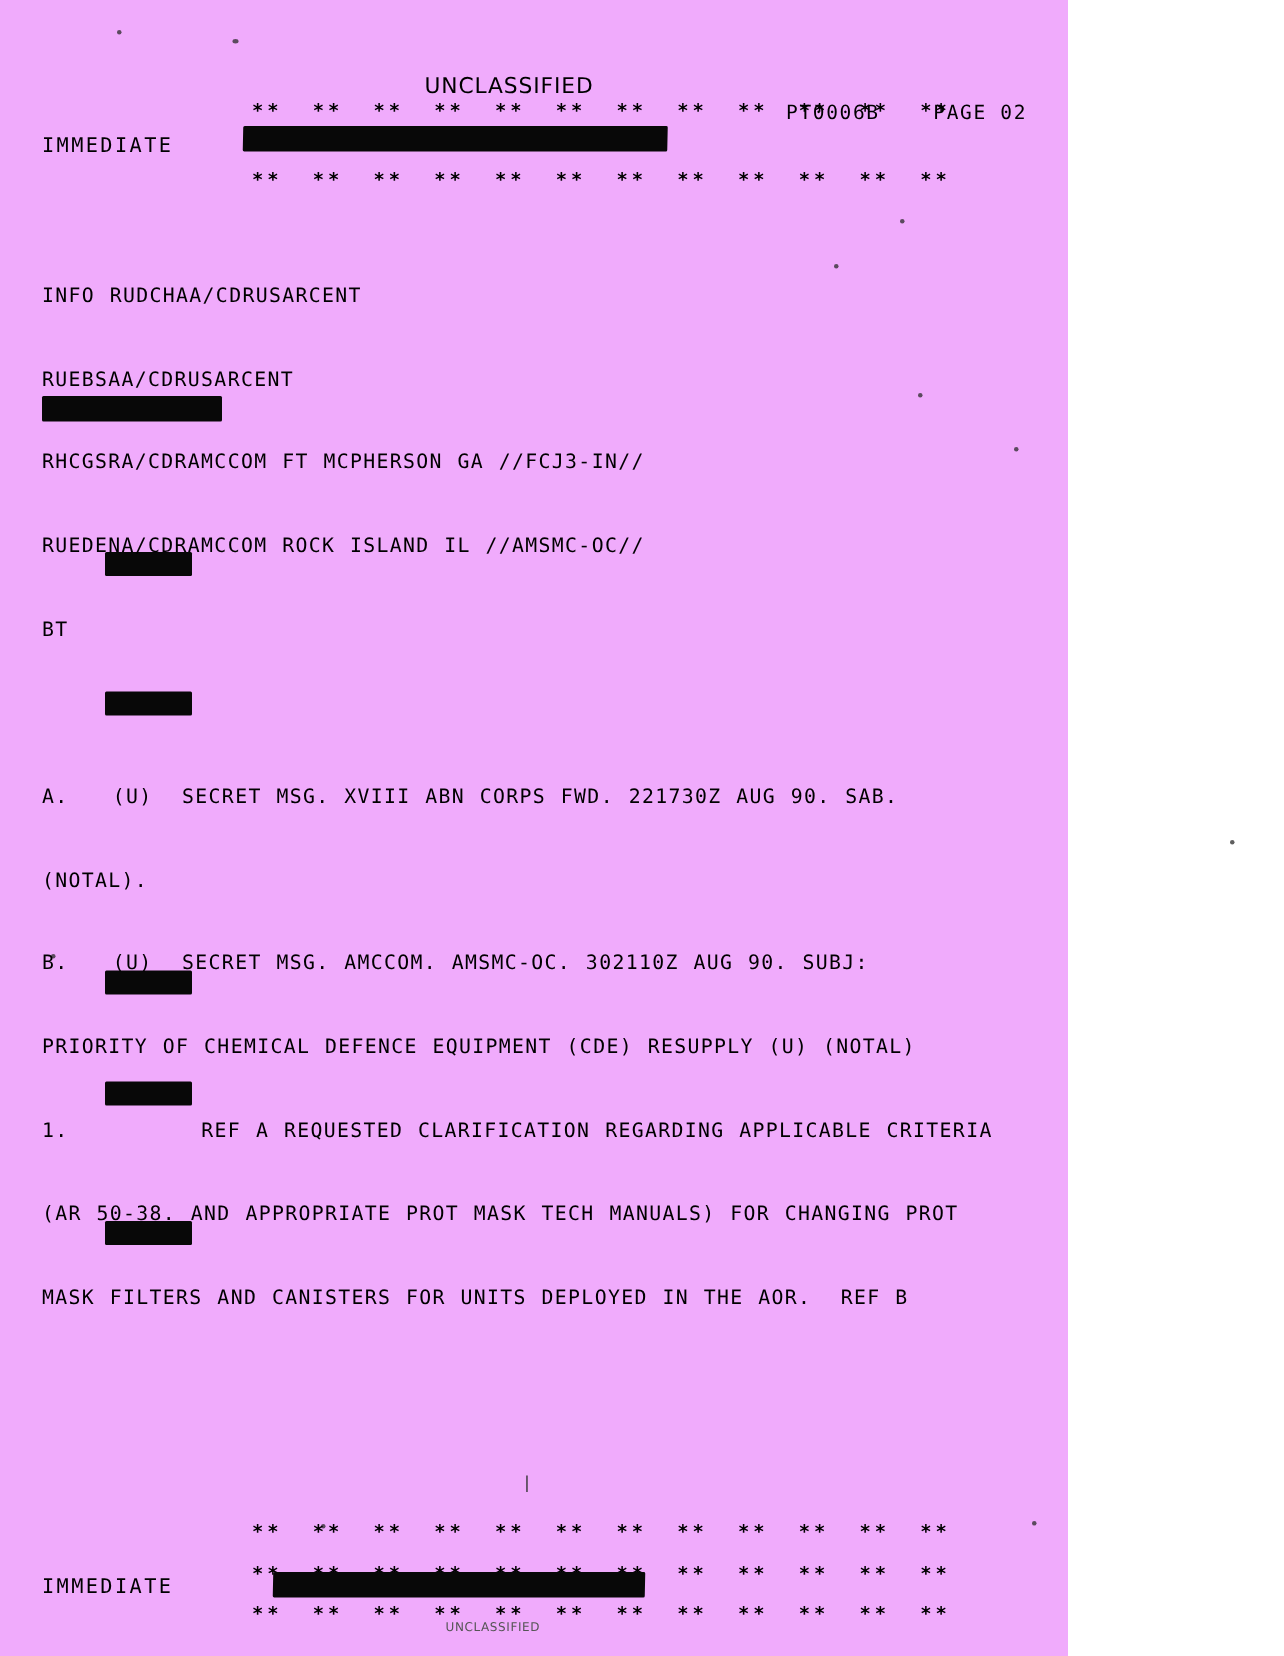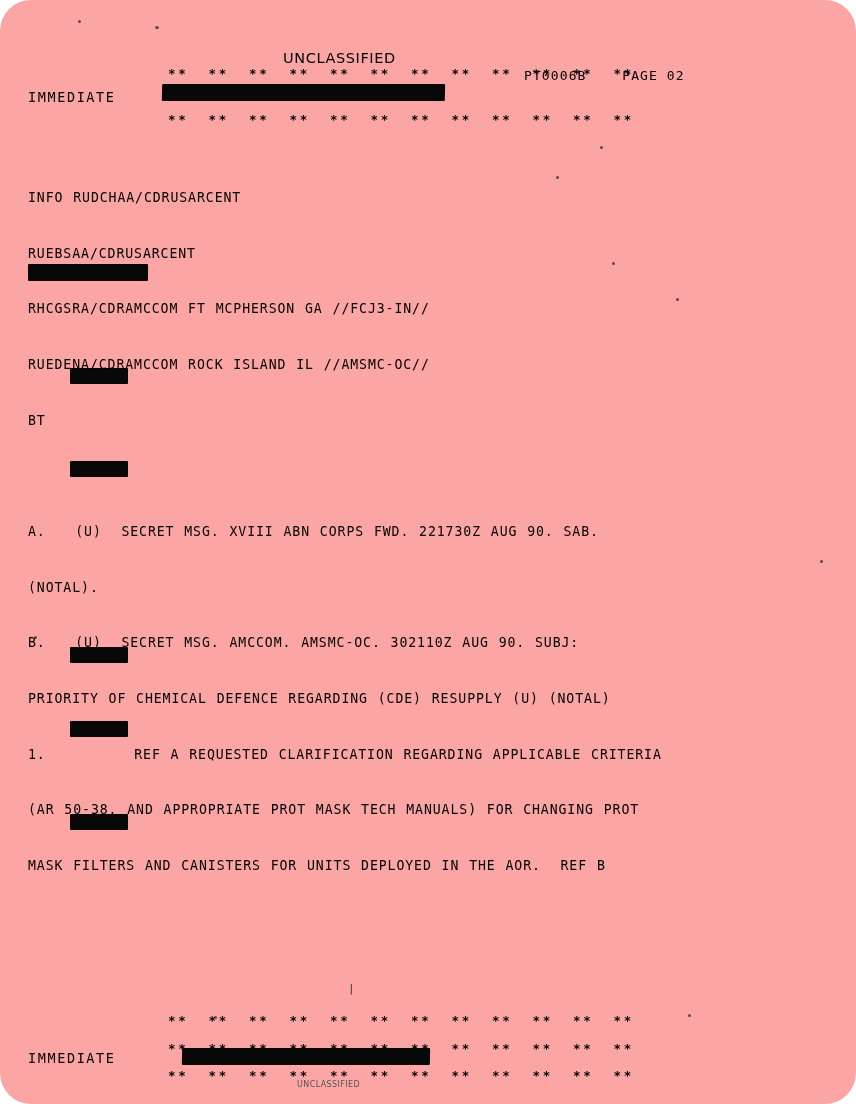--- a/index.html
+++ b/index.html
@@ -11,26 +11,25 @@
     width: 856px;
     height: 1104px;
     font-family: "DejaVu Sans Mono", monospace;
     color: #000000;
     position: relative;
     overflow: hidden;
   }
   .page {
     position: absolute;
     top: 0; left: 0;
-    width: 856px;
+    width: 712px;
     height: 1104px;
-    background: #fca5a5;
+    background: #f0abfc;
     
     box-sizing: border-box;
-    border-radius: 31px;
   }
   .specks {
     position: absolute;
     top: 0; left: 0;
     width: 100%; height: 100%;
     pointer-events: none;
   }
   .speck {
     position: absolute;
     background: #2a2a2a;
@@ -192,21 +191,21 @@
   <div class="body-text">
     <span class="ln">INFO RUDCHAA/CDRUSARCENT</span>
     <span class="ln">RUEBSAA/CDRUSARCENT</span>
     <span class="ln">RHCGSRA/CDRAMCCOM FT MCPHERSON GA //FCJ3-IN//</span>
     <span class="ln">RUEDENA/CDRAMCCOM ROCK ISLAND IL //AMSMC-OC//</span>
     <span class="ln">BT</span>
     <span class="ln"></span>
     <span class="ln">A.   (U)  SECRET MSG. XVIII ABN CORPS FWD. 221730Z AUG 90. SAB.</span>
     <span class="ln">(NOTAL).</span>
     <span class="ln">B.   (U)  SECRET MSG. AMCCOM. AMSMC-OC. 302110Z AUG 90. SUBJ:</span>
-    <span class="ln">PRIORITY OF CHEMICAL DEFENCE REGARDING (CDE) RESUPPLY (U) (NOTAL)</span>
+    <span class="ln">PRIORITY OF CHEMICAL DEFENCE EQUIPMENT (CDE) RESUPPLY (U) (NOTAL)</span>
     <span class="ln">1.         REF A REQUESTED CLARIFICATION REGARDING APPLICABLE CRITERIA</span>
     <span class="ln">(AR 50-38. AND APPROPRIATE PROT MASK TECH MANUALS) FOR CHANGING PROT</span>
     <span class="ln">MASK FILTERS AND CANISTERS FOR UNITS DEPLOYED IN THE AOR.  REF B</span>
     
     
     
     
     
     
     

